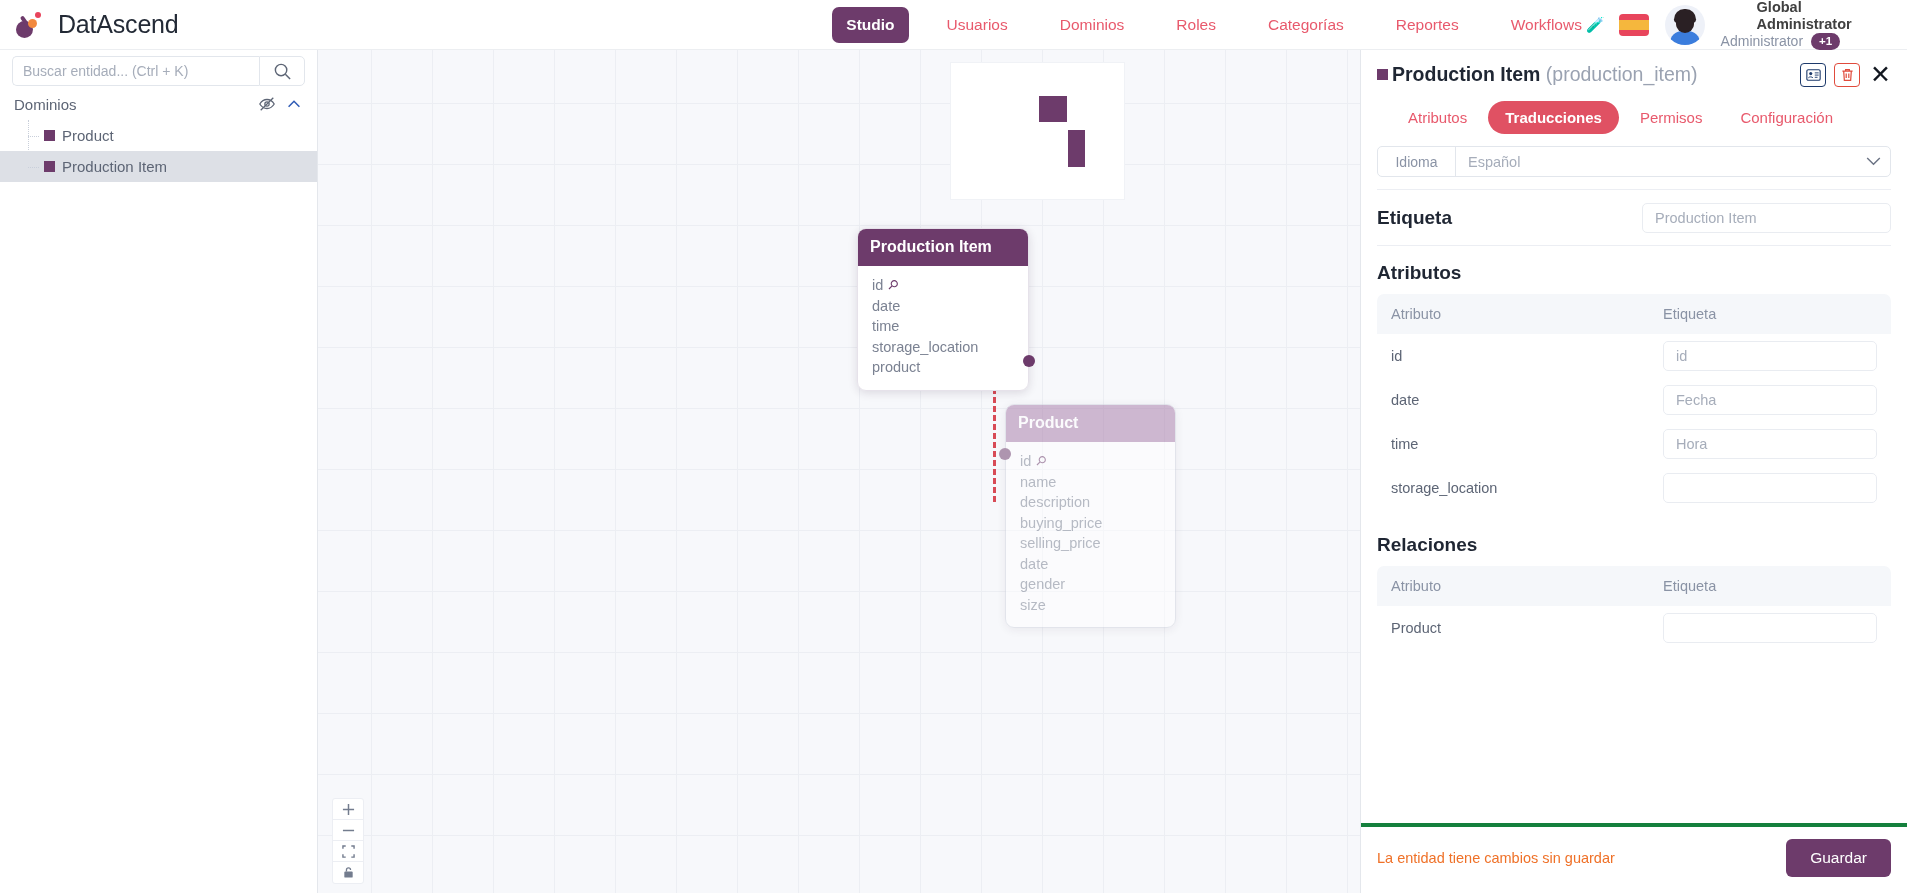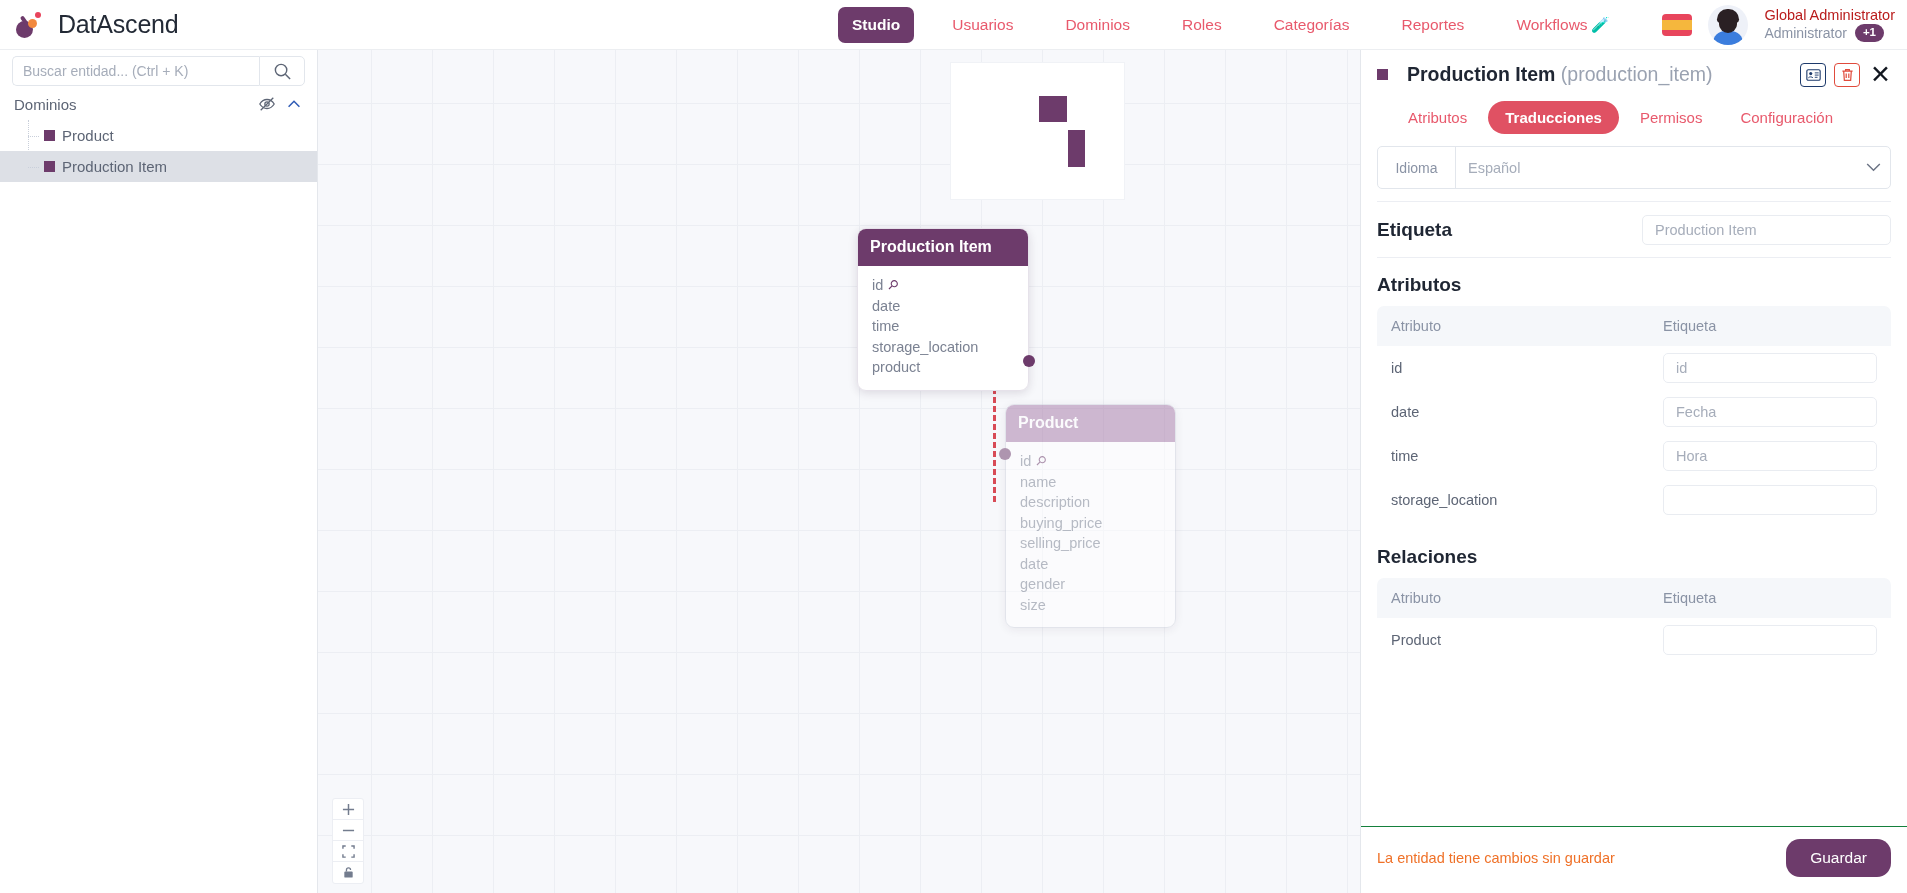--- a/index.html
+++ b/index.html
@@ -55,21 +55,21 @@
   }
   .avatar {
     width: 40px; height: 40px; border-radius: 50%;
     background: #eef1f8; position: relative; overflow: hidden; flex: 0 0 auto;
   }
   .avatar .hair { position: absolute; left: 9px; top: 4px; width: 22px; height: 14px; background: #2a2024; border-radius: 11px 11px 4px 4px; }
   .avatar .face { position: absolute; left: 11px; top: 9px; width: 18px; height: 18px; background: #b9805a; border-radius: 9px; }
   .avatar .beard { position: absolute; left: 11px; top: 17px; width: 18px; height: 11px; background: #2a2024; border-radius: 0 0 9px 9px; }
   .avatar .body { position: absolute; left: 5px; top: 26px; width: 30px; height: 16px; background: #3b7ddd; border-radius: 12px 12px 0 0; }
   .user-meta { line-height: 1.18; }
-  .user-name { font-size: 14.5px; font-weight: 400; color: #b91c1c; }
+  .user-name { font-size: 14.5px; font-weight: 700; color: #404040; margin-left: 36px; }
   .user-role-row { display: flex; align-items: center; gap: 8px; }
   .user-role { font-size: 14px; color: #8a93a5; }
   .badge-plus {
     background: #6d3b6b; color: #fff; font-size: 11.5px; font-weight: 700;
     border-radius: 10px; padding: 2px 8px;
   }
 
   
   .sidebar {
     position: absolute; top: 50px; left: 0; width: 318px; height: 843px;
@@ -187,39 +187,39 @@
   .zoom-btn:last-child { border-bottom: none; }
 
   
   .panel {
     position: absolute; top: 50px; right: 0; width: 547px; height: 843px;
     background: #ffffff; border-left: 1px solid #e4e7ec;
     display: flex; flex-direction: column;
     z-index: 35;
   }
   .panel-head { padding: 12px 16px 0 16px; }
-  .panel-title-row { display: flex; align-items: center; gap: 19px; }
+  .panel-title-row { display: flex; align-items: center; gap: 4px; }
   .panel-title { font-size: 19.5px; font-weight: 700; color: #1f2633; }
   .panel-title .code { color: #9aa2b1; font-weight: 400; }
   .panel-head-actions { margin-left: auto; display: flex; align-items: center; gap: 8px; }
   .pbtn {
     width: 26px; height: 24px; border-radius: 4px; display: flex;
     align-items: center; justify-content: center; cursor: pointer; background: #fff;
   }
   .pbtn.blue { border: 1.5px solid #1d3a6b; }
   .pbtn.red { border: 1.5px solid #e04b3c; }
   .close-x { font-size: 25px; color: #11161f; cursor: pointer; line-height: 1; margin-left: 2px; }
 
   .tabs { display: flex; align-items: center; gap: 4px; margin-top: 14px; padding-left: 14px; }
   .tab {
     font-size: 15px; color: #e8596c; padding: 8px 17px; border-radius: 18px; cursor: pointer;
   }
   .tab.active { background: #e05163; color: #ffffff; font-weight: 600; }
 
-  .lang-row { display: flex; margin: 12px 16px 0 16px; height: 43px; border: 1px solid #e2e6ec; border-radius: 5px; }
+  .lang-row { display: flex; margin: 12px 16px 0 16px; height: 31px; border: 1px solid #e2e6ec; border-radius: 5px; }
   .lang-label {
     width: 78px; display: flex; align-items: center; justify-content: center;
     font-size: 14px; color: #8a93a5; border-right: 1px solid #e2e6ec;
   }
   .lang-value { flex: 1; display: flex; align-items: center; padding-left: 12px; font-size: 14.5px; color: #a6adba; }
   .lang-caret { width: 34px; display: flex; align-items: center; justify-content: center; color: #6b7384; }
 
   .divider { height: 1px; background: #eceef3; margin: 12px 16px 0 16px; }
 
   .etq-row { display: flex; align-items: center; padding: 0 16px; margin-top: 13px; }
@@ -237,27 +237,27 @@
   .tbl-head {
     display: flex; background: #f5f7fa; padding: 12px 14px; font-size: 14.5px; color: #8a93a5;
   }
   .tbl-head .c1 { width: 272px; }
   .tbl-row { display: flex; align-items: center; padding: 7px 14px; }
   .tbl-row .c1 { width: 272px; font-size: 14.5px; color: #5d6575; }
   .tbl-row .c2 { flex: 1; }
   .tbl-row .fld { width: 100%; }
 
   .panel-foot {
-    margin-top: auto; border-top: 1px solid #15803d;
+    margin-top: auto; border-top: 4px solid #15803d;
     display: flex; align-items: center; padding: 12px 16px 16px 16px;
   }
   .unsaved { font-size: 14.5px; color: #ef7128; }
   .btn-save {
     margin-left: auto; background: #6d3b6b; color: #fff; border: none;
-    font-size: 15.5px; padding: 10px 24px; border-radius: 14px; cursor: pointer;
+    font-size: 15.5px; padding: 10px 24px; border-radius: 6px; cursor: pointer;
     font-family: "Liberation Sans", sans-serif;
   }
 </style>
 </head>
 <body>
 
 <div id="app">
 
   <div class="topbar">
     <div class="brand">

